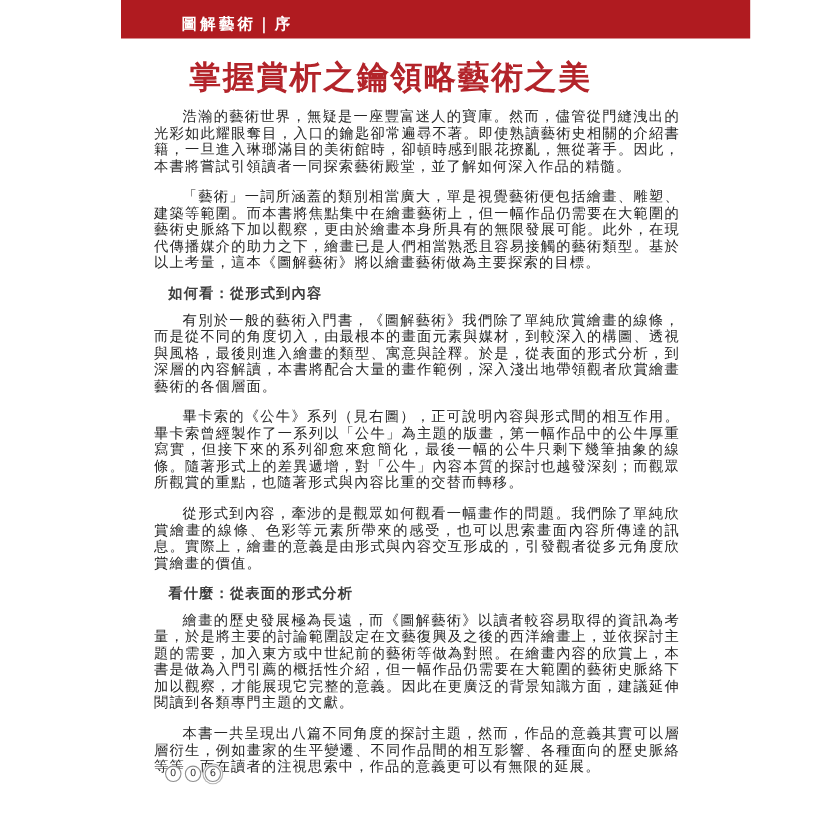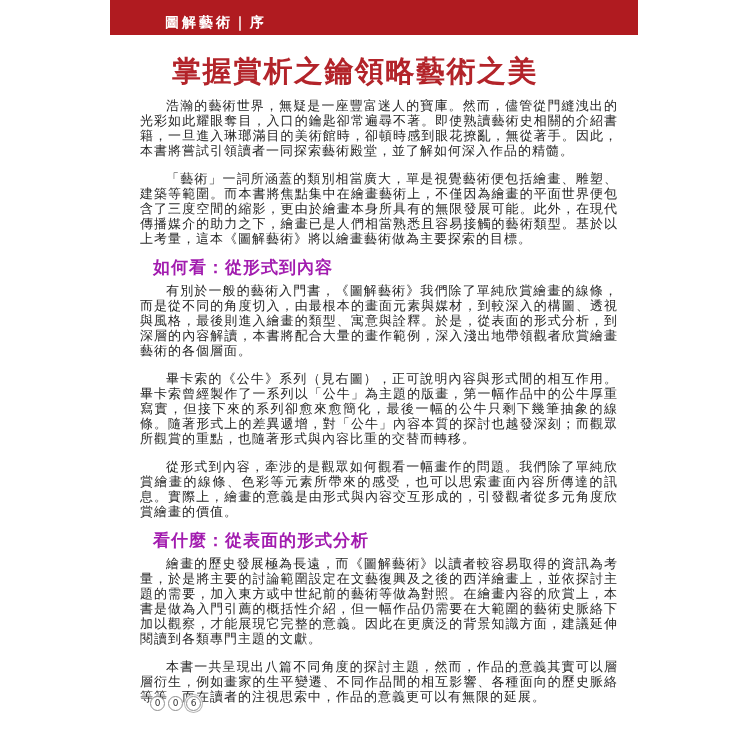--- a/index.html
+++ b/index.html
@@ -8,20 +8,21 @@
     background:#ffffff;
     position:relative;
     font-family:"Liberation Serif","DejaVu Serif",serif;
     overflow:hidden;
   }
   
   .band {
     position:absolute; left:110px; top:0;
     width:528px; height:35px;
     background:#b01b20;
+    padding-left:44px;
   }
   .band-label {
     position:absolute; left:55px; top:15px;
     color:#ffffff; font-size:14px; font-weight:bold;
     letter-spacing:3px; white-space:nowrap;
     line-height:16px;
   }
   
   .content {
     position:absolute; left:140px; top:52px;
@@ -37,24 +38,25 @@
   p.body {
     font-size:13px; line-height:15px;
     letter-spacing:1px;
     text-align:justify;
     text-indent:2em;
     margin:0 0 13px 0;
   }
   p.body.first { margin-top:8px; }
   h2.sec {
     margin:9px 0 6px 13px;
-    color:#a21caf;
-    font-size:17px; font-weight:bold;
+    color:#404040;
+    font-size:13px; font-weight:bold;
     letter-spacing:1px; line-height:18px;
     white-space:nowrap;
+    font-family:Liberation Mono, monospace;
   }
   
   .pagenum {
     position:absolute; left:150px; top:696px;
     display:flex; gap:3px; align-items:center;
   }
   .digit {
     width:13px; height:13px;
     border:1px solid #8f8f8f; border-radius:50%;
     color:#333333; font-size:9px; line-height:13px;
@@ -68,21 +70,21 @@
 <body>
 
 <div class="band">
   <span class="band-label">圖解藝術｜序</span>
 </div>
 
 <div class="content">
   <h1 class="page-title">掌握賞析之鑰領略藝術之美</h1>
 
   <p class="body first">浩瀚的藝術世界，無疑是一座豐富迷人的寶庫。然而，儘管從門縫洩出的光彩如此耀眼奪目，入口的鑰匙卻常遍尋不著。即使熟讀藝術史相關的介紹書籍，一旦進入琳瑯滿目的美術館時，卻頓時感到眼花撩亂，無從著手。因此，本書將嘗試引領讀者一同探索藝術殿堂，並了解如何深入作品的精髓。</p>
-  <p class="body">「藝術」一詞所涵蓋的類別相當廣大，單是視覺藝術便包括繪畫、雕塑、建築等範圍。而本書將焦點集中在繪畫藝術上，不僅因為繪畫的平面世界便包含了三度空間的縮影，更由於繪畫本身所具有的無限發展可能。此外，在現代傳播媒介的助力之下，繪畫已是人們相當熟悉且容易接觸的藝術類型。基於以上考量，這本《圖解藝術》將以繪畫藝術做為主要探索的目標。</p>
+  <p class="body">「藝術」一詞所涵蓋的類別相當廣大，單是視覺藝術便包括繪畫、雕塑、建築等範圍。而本書將焦點集中在繪畫藝術上，但一幅作品仍需要在大範圍的藝術史脈絡下加以觀察，更由於繪畫本身所具有的無限發展可能。此外，在現代傳播媒介的助力之下，繪畫已是人們相當熟悉且容易接觸的藝術類型。基於以上考量，這本《圖解藝術》將以繪畫藝術做為主要探索的目標。</p>
 
   <h2 class="sec">如何看：從形式到內容</h2>
   <p class="body">有別於一般的藝術入門書，《圖解藝術》我們除了單純欣賞繪畫的線條，而是從不同的角度切入，由最根本的畫面元素與媒材，到較深入的構圖、透視與風格，最後則進入繪畫的類型、寓意與詮釋。於是，從表面的形式分析，到深層的內容解讀，本書將配合大量的畫作範例，深入淺出地帶領觀者欣賞繪畫藝術的各個層面。</p>
   <p class="body">畢卡索的《公牛》系列（見右圖），正可說明內容與形式間的相互作用。畢卡索曾經製作了一系列以「公牛」為主題的版畫，第一幅作品中的公牛厚重寫實，但接下來的系列卻愈來愈簡化，最後一幅的公牛只剩下幾筆抽象的線條。隨著形式上的差異遞增，對「公牛」內容本質的探討也越發深刻；而觀眾所觀賞的重點，也隨著形式與內容比重的交替而轉移。</p>
   <p class="body">從形式到內容，牽涉的是觀眾如何觀看一幅畫作的問題。我們除了單純欣賞繪畫的線條、色彩等元素所帶來的感受，也可以思索畫面內容所傳達的訊息。實際上，繪畫的意義是由形式與內容交互形成的，引發觀者從多元角度欣賞繪畫的價值。</p>
 
   <h2 class="sec">看什麼：從表面的形式分析</h2>
   <p class="body">繪畫的歷史發展極為長遠，而《圖解藝術》以讀者較容易取得的資訊為考量，於是將主要的討論範圍設定在文藝復興及之後的西洋繪畫上，並依探討主題的需要，加入東方或中世紀前的藝術等做為對照。在繪畫內容的欣賞上，本書是做為入門引薦的概括性介紹，但一幅作品仍需要在大範圍的藝術史脈絡下加以觀察，才能展現它完整的意義。因此在更廣泛的背景知識方面，建議延伸閱讀到各類專門主題的文獻。</p>
   <p class="body">本書一共呈現出八篇不同角度的探討主題，然而，作品的意義其實可以層層衍生，例如畫家的生平變遷、不同作品間的相互影響、各種面向的歷史脈絡等等。而在讀者的注視思索中，作品的意義更可以有無限的延展。</p>
 </div>

